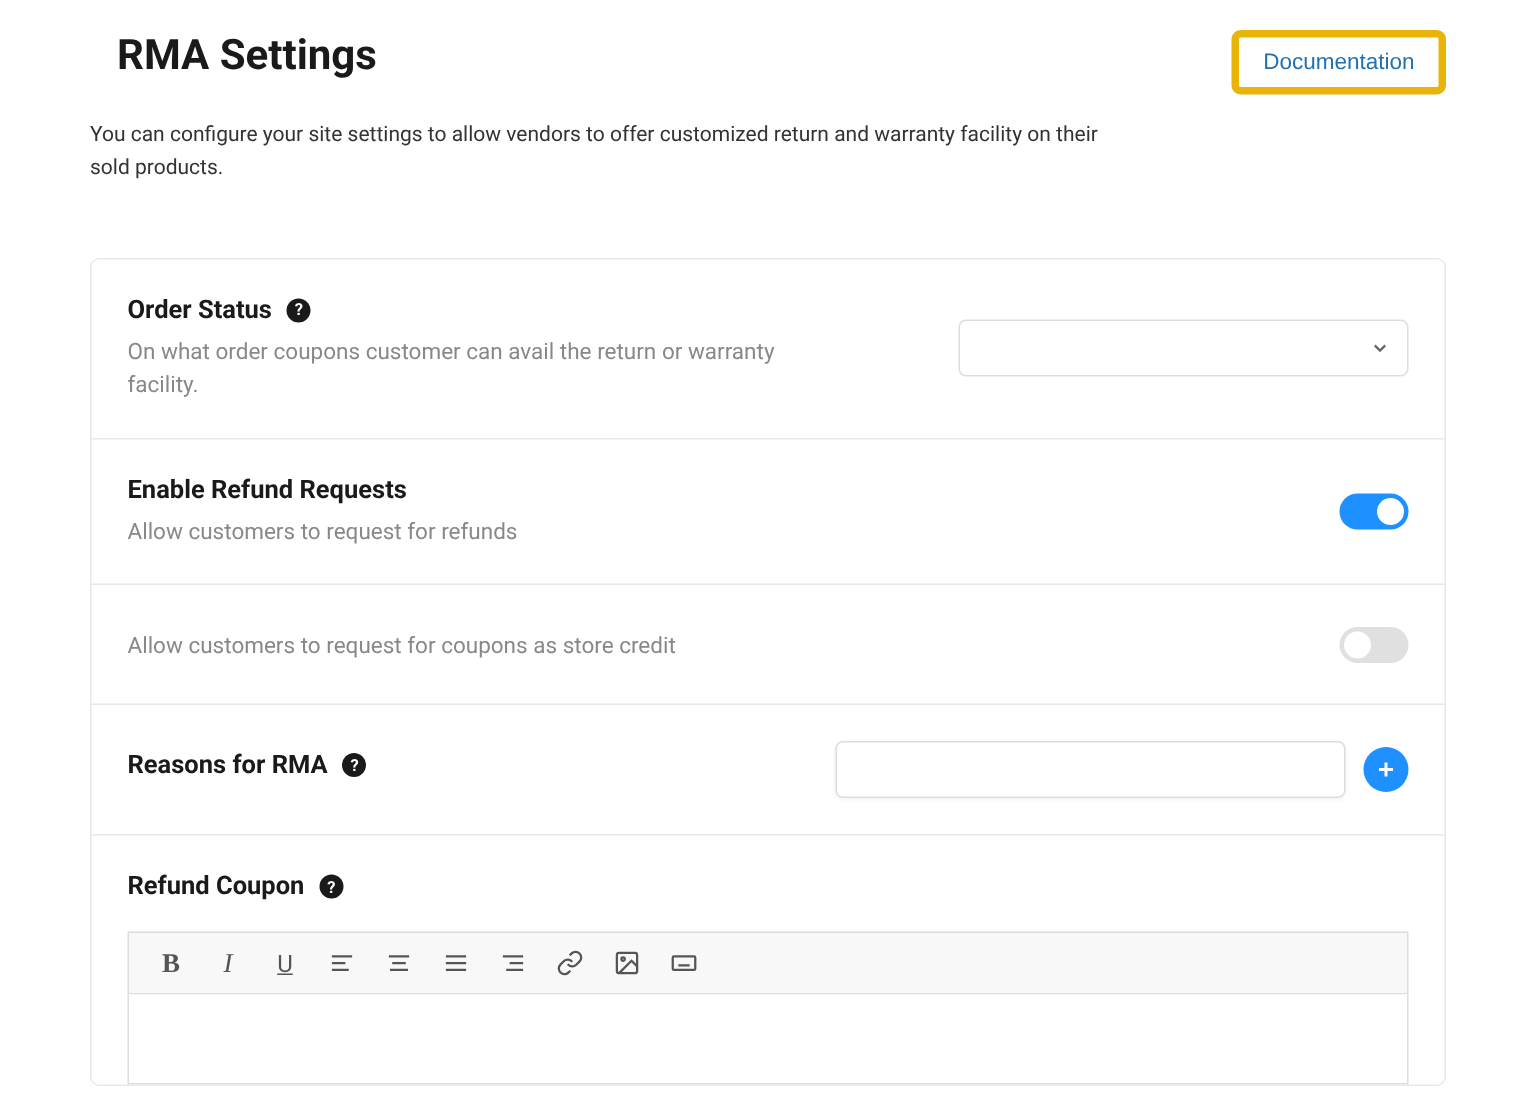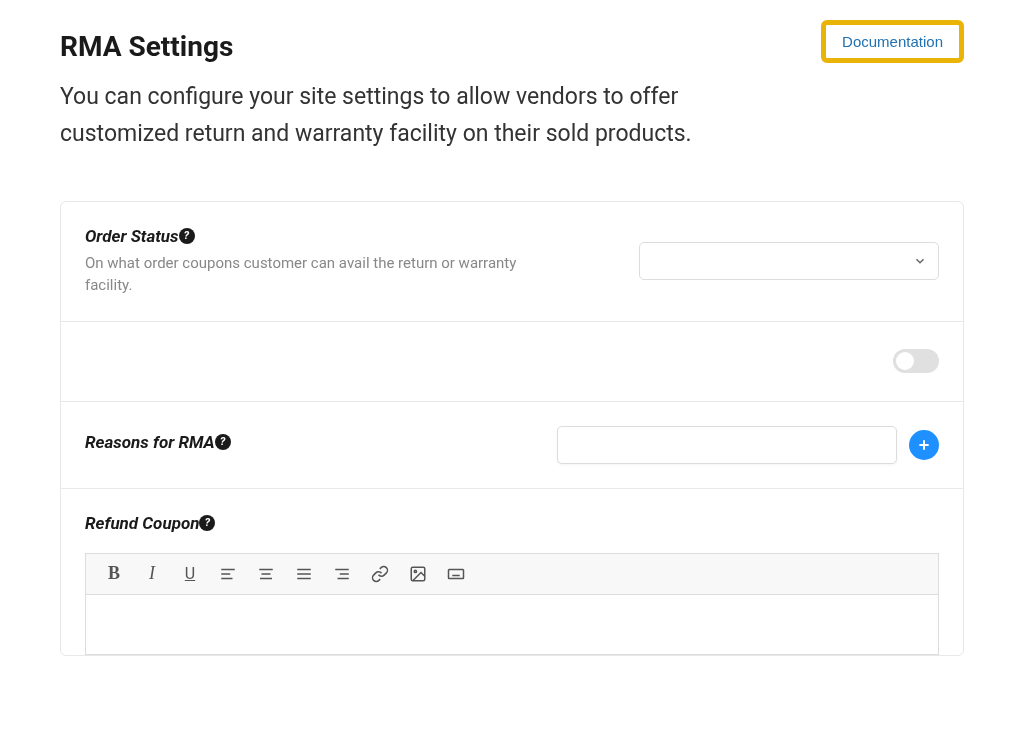--- a/index.html
+++ b/index.html
@@ -9,39 +9,40 @@
   }
   body {
     font-family: -apple-system, BlinkMacSystemFont, "Segoe UI", Roboto, Helvetica, Arial, sans-serif;
     background: #fff;
     color: #1a1a1a;
     padding: 20px 60px;
   }
   .header-row {
     display: flex;
     justify-content: space-between;
-    align-items: flex-end;
+    align-items: flex-start;
     margin-bottom: 16px;
+    margin-left: 18px;
   }
   .page-title {
     font-size: 28px;
     font-weight: 700;
     color: #1a1a1a;
   }
   .doc-btn {
     border: 5px solid #eab308;
     border-radius: 6px;
     padding: 8px 16px;
     background: #fff;
     color: #2271b1;
     font-size: 15px;
     cursor: pointer;
   }
   .page-subtitle {
-    font-size: 23px;
+    font-size: 14px;
     color: #333;
     line-height: 1.6;
     margin-bottom: 48px;
     max-width: 700px;
   }
   .settings-panel {
     border: 1px solid #e8e8e8;
     border-radius: 6px;
   }
   .setting-row {
@@ -59,22 +60,22 @@
   .setting-left {
     flex: 1;
     max-width: 55%;
   }
   .setting-title {
     font-size: 17px;
     font-weight: 700;
     color: #1a1a1a;
     display: flex;
     align-items: center;
+    gap: 10px;
     margin-bottom: 6px;
-    font-style: italic;
   }
   .help-icon {
     display: inline-flex;
     width: 16px;
     height: 16px;
     border-radius: 50%;
     background: #1a1a1a;
     color: #fff;
     font-size: 11px;
     font-weight: 700;
@@ -223,23 +224,37 @@
         <select class="select-input" value=""></select>
         <span class="chevron">
           <svg width="14" height="14" viewBox="0 0 24 24" fill="none" stroke="currentColor" stroke-width="2.5">
               <polyline points="6 9 12 15 18 9"></polyline>
             </svg>
         </span>
       </div>
     </div>
   </div>
 
-
   <div class="setting-row">
     <div class="setting-left">
+      <div class="setting-title">
+        <span>Enable Refund Requests</span>
+      </div>
+      <div class="setting-desc">Allow customers to request for refunds</div>
+    </div>
+    <div class="setting-right">
+      <div class="toggle on">
+        <div class="toggle-knob"></div>
+      </div>
+    </div>
+  </div>
+
+  <div class="setting-row">
+    <div class="setting-left">
+      <div class="setting-desc">Allow customers to request for coupons as store credit</div>
     </div>
     <div class="setting-right">
       <div class="toggle off">
         <div class="toggle-knob"></div>
       </div>
     </div>
   </div>
 
   <div class="setting-row">
     <div class="setting-left">

